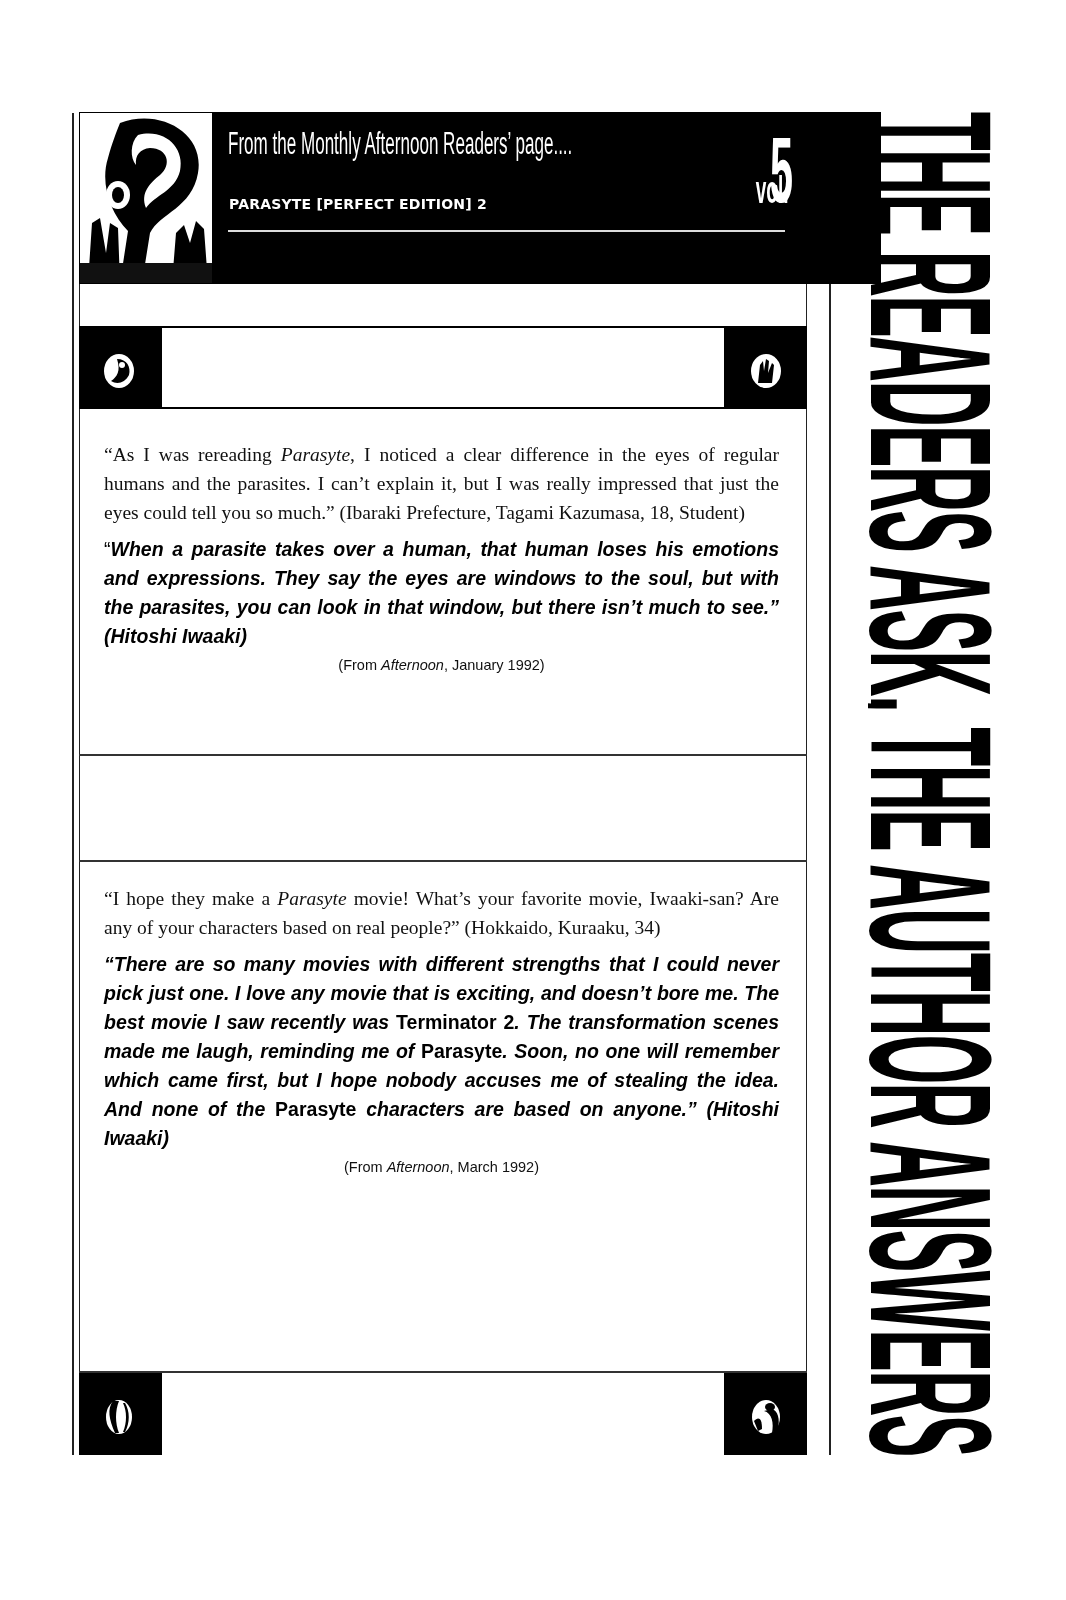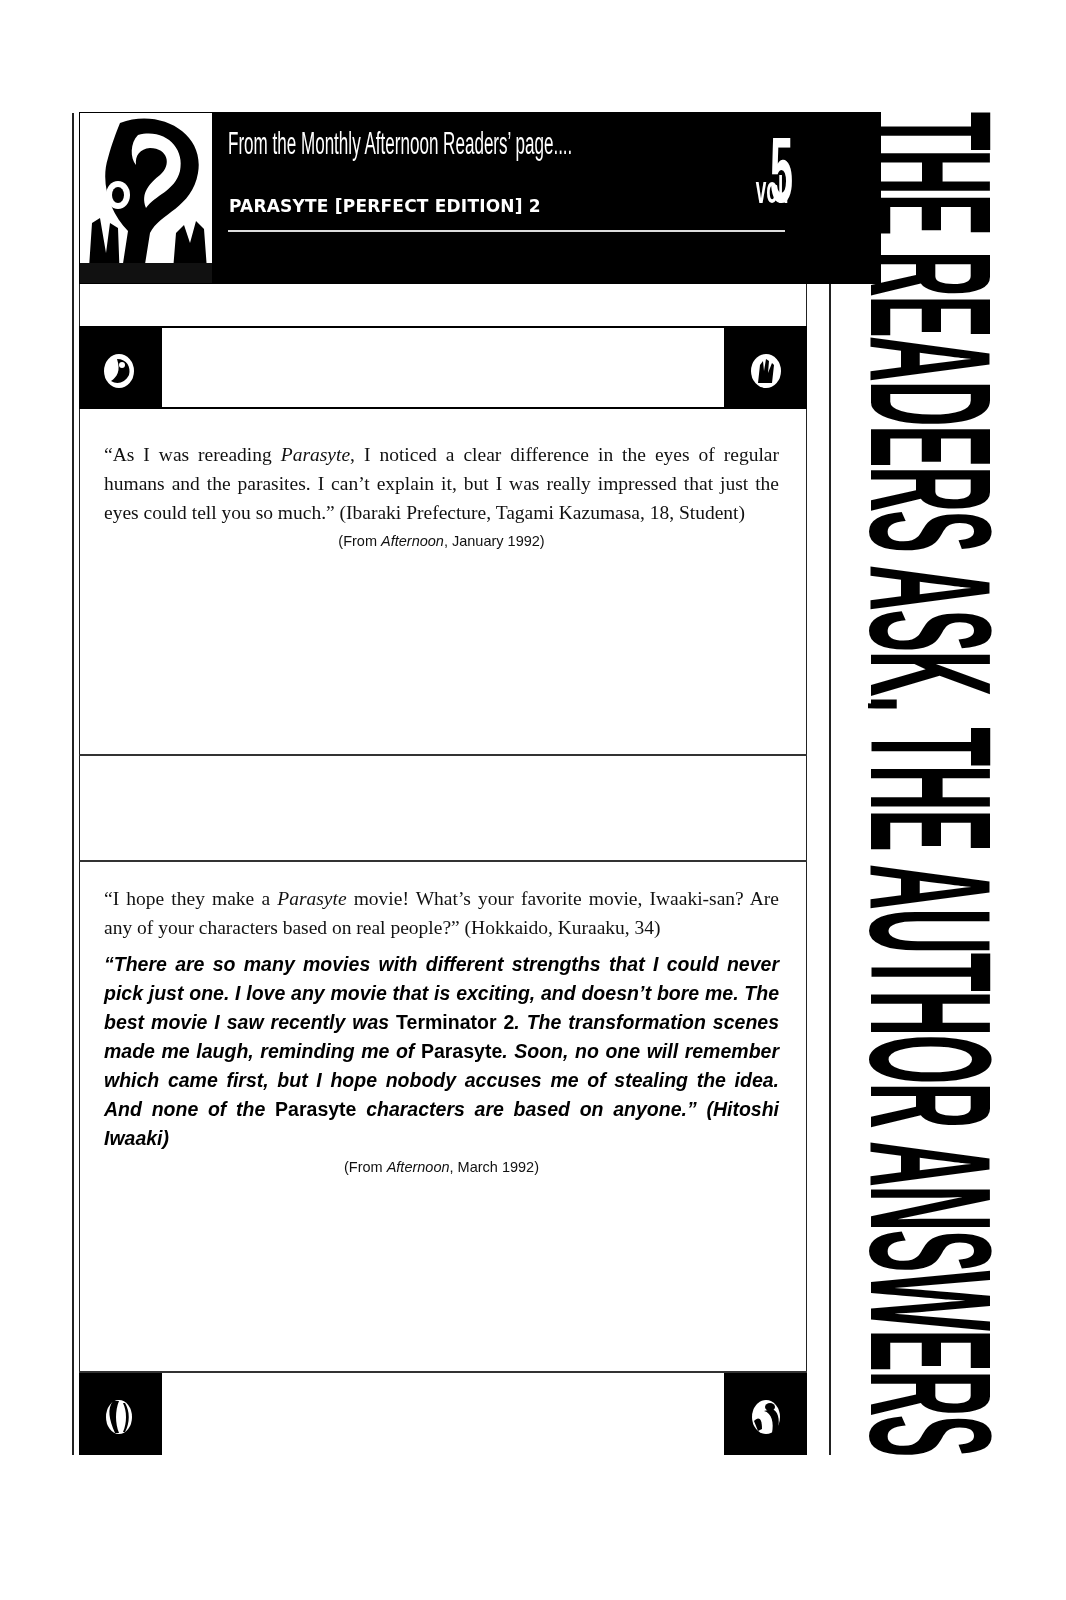--- a/index.html
+++ b/index.html
@@ -7,21 +7,21 @@
 
   .outer-line-left { position: absolute; left: 72px; top: 113px; width: 2px; height: 1342px; background: #222; }
   .outer-line-right { position: absolute; left: 829px; top: 113px; width: 2px; height: 1342px; background: #222; }
 
   .frame { position: absolute; left: 79px; top: 112px; width: 728px; height: 1343px; border: 1.5px solid #222; box-sizing: border-box; }
 
   
   .header { position: absolute; left: 79px; top: 112px; width: 802px; height: 172px; background: #000; }
   .header-art { position: absolute; left: 1px; top: 1px; width: 132px; height: 170px; background: #fff; overflow: hidden; }
   .header-title { position: absolute; left: 149px; top: 14px; color: #fff; font-family: "Liberation Sans", sans-serif; font-size: 31px; transform: scaleX(0.55); transform-origin: left top; white-space: nowrap; letter-spacing: 0px; }
-  .header-subtitle { position: absolute; left: 150px; top: 84px; color: #fff; font-family: "DejaVu Sans", sans-serif; font-weight: bold; font-size: 17px; white-space: nowrap; letter-spacing: 0.2px; }
+  .header-subtitle { position: absolute; left: 150px; top: 84px; color: #fff; font-family: "DejaVu Sans", sans-serif; font-weight: bold; font-size: 14px; white-space: nowrap; letter-spacing: 0.2px; }
   .header-rule { position: absolute; left: 149px; top: 118px; width: 557px; height: 2px; background: #ddd; }
   .vol { position: absolute; left: 644px; top: 12px; color: #fff; white-space: nowrap; }
   .vol-label { display: inline-block; font-family: "Liberation Sans", sans-serif; font-weight: bold; font-size: 38px; transform: scaleX(0.5); transform-origin: right bottom; vertical-align: bottom; margin-right: -18px; position: relative; top: -4px; }
   .vol-num { display: inline-block; font-family: "Liberation Sans", sans-serif; font-weight: bold; font-size: 92px; line-height: 92px; transform: scaleX(0.45); transform-origin: left bottom; vertical-align: bottom; }
 
   
   .banner { position: absolute; left: 79px; width: 728px; height: 83px; background: #000; box-sizing: border-box; }
   .banner-white { position: absolute; left: 83px; top: 2px; width: 562px; height: 79px; background: #fff; }
   .banner-icon { position: absolute; top: 27px; width: 32px; height: 36px; }
   .banner-icon.left { left: 24px; }
@@ -83,20 +83,21 @@
   <div class="banner-icon right">
     <svg width="32" height="36" viewBox="0 0 32 36">
         <ellipse cx="16" cy="18" rx="15" ry="17" fill="#fff"></ellipse>
         <path d="M8 30 L10 12 L13 8 L14 18 L16 6 L19 8 L18 20 L22 10 L24 12 L22 30 Z" fill="#000"></path>
       </svg>
   </div>
 </div>
 
 <div class="qa" style="top:440px;">
   <p class="question"><span>“As I was rereading </span><i>Parasyte</i><span>, I noticed a clear difference in the eyes of regular humans and the parasites. I can’t explain it, but I was really impressed that just the eyes could tell you so much.” (Ibaraki Prefecture, Tagami Kazumasa, 18, Student)</span></p>
+  <p class="answer"><span class="upright" style="font-weight:normal">“</span><span>When a parasite takes over a human, that human loses his emotions and expressions. They say the eyes are windows to the soul, but with the parasites, you can look in that window, but there isn’t much to see.” (Hitoshi Iwaaki)</span></p>
   <div class="source"><span>(From </span><i>Afternoon</i><span>, January 1992)</span></div>
 </div>
 
 <div class="hline" style="top:754px;"></div>
 <div class="hline" style="top:860px;"></div>
 
 <div class="qa" style="top:884px;">
   <p class="question"><span>“I hope they make a </span><i>Parasyte</i><span> movie! What’s your favorite movie, Iwaaki-san? Are any of your characters based on real people?” (Hokkaido, Kuraaku, 34)</span></p>
   <p class="answer"><span>“There are so many movies with different strengths that I could never pick just one. I love any movie that is exciting, and doesn’t bore me. The best movie I saw recently was </span><span class="upright">Terminator 2</span><span>. The transformation scenes made me laugh, reminding me of </span><span class="upright">Parasyte</span><span>. Soon, no one will remember which came first, but I hope nobody accuses me of stealing the idea. And none of the </span><span class="upright">Parasyte</span><span> characters are based on anyone.” (Hitoshi Iwaaki)</span></p>
   <div class="source"><span>(From </span><i>Afternoon</i><span>, March 1992)</span></div>

